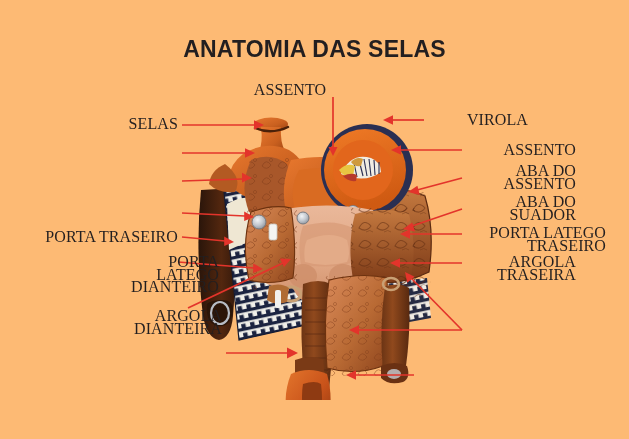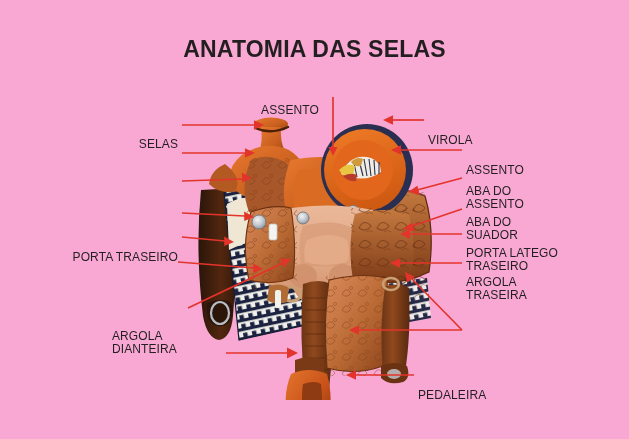--- a/index.html
+++ b/index.html
@@ -5,21 +5,21 @@
 <style>
   html, body {
     margin: 0;
     padding: 0;
     background: #ffffff;
   }
   #page {
     position: relative;
     width: 629px;
     height: 439px;
-    background: #f9a8d4;
+    background: #fdba74;
     overflow: hidden;
     font-family: "Liberation Sans", sans-serif;
     -webkit-font-smoothing: antialiased;
   }
 
   
   #title {
     position: absolute;
     left: 0;
     top: 36px;
@@ -28,30 +28,29 @@
     font-size: 23px;
     font-weight: bold;
     letter-spacing: 0.2px;
     color: #231f20;
     font-family: "Liberation Sans", sans-serif;
   }
 
   
   .label {
     position: absolute;
-    font-size: 12px;
+    font-size: 16px;
     line-height: 12.6px;
     color: #231f20;
     white-space: pre;
     letter-spacing: 0.1px;
-    font-family: Liberation Sans, sans-serif;
-    margin-top: 20px;
+    font-family: Liberation Serif, serif;
   }
   .label.right-align { text-align: right; }
-  .label.left-align  { text-align: left; }
+  .label.left-align  { text-align: right; }
   .label.center-align{ text-align: center; }
 
   
   .leaders {
     position: absolute;
     left: 0; top: 0;
     width: 629px; height: 439px;
     pointer-events: none;
   }
 
@@ -317,20 +316,23 @@
 
   <div class="label center-align" style="left:247px; top:84px; width:86px;">ASSENTO</div>
 
   <div class="label right-align" style="left:98px; top:118px; width:80px;">SELAS</div>
 
 
 
 
   <div class="label right-align" style="left:42px; top:231px; width:136px;">PORTA TRASEIRO</div>
 
+  <div class="label left-align" style="left:99px; top:256px; width:120px;">PORTA
+LATEGO
+DIANTEIRO</div>
 
   <div class="label left-align" style="left:112px; top:310px; width:110px;">ARGOLA
 DIANTEIRA</div>
 
 
   <div class="label left-align" style="left:428px; top:114px; width:100px;">VIROLA</div>
 
   <div class="label left-align" style="left:466px; top:144px; width:110px;">ASSENTO</div>
 
   <div class="label left-align" style="left:466px; top:165px; width:110px;">ABA DO
@@ -339,15 +341,14 @@
   <div class="label left-align" style="left:466px; top:196px; width:110px;">ABA DO
 SUADOR</div>
 
   <div class="label left-align" style="left:466px; top:227px; width:140px;">PORTA LATEGO
 TRASEIRO</div>
 
   <div class="label left-align" style="left:466px; top:256px; width:110px;">ARGOLA
 TRASEIRA</div>
 
 
-  <div class="label left-align" style="left:418px; top:369px; width:110px;">PEDALEIRA</div>
 
 </div>
 
 </body></html>

